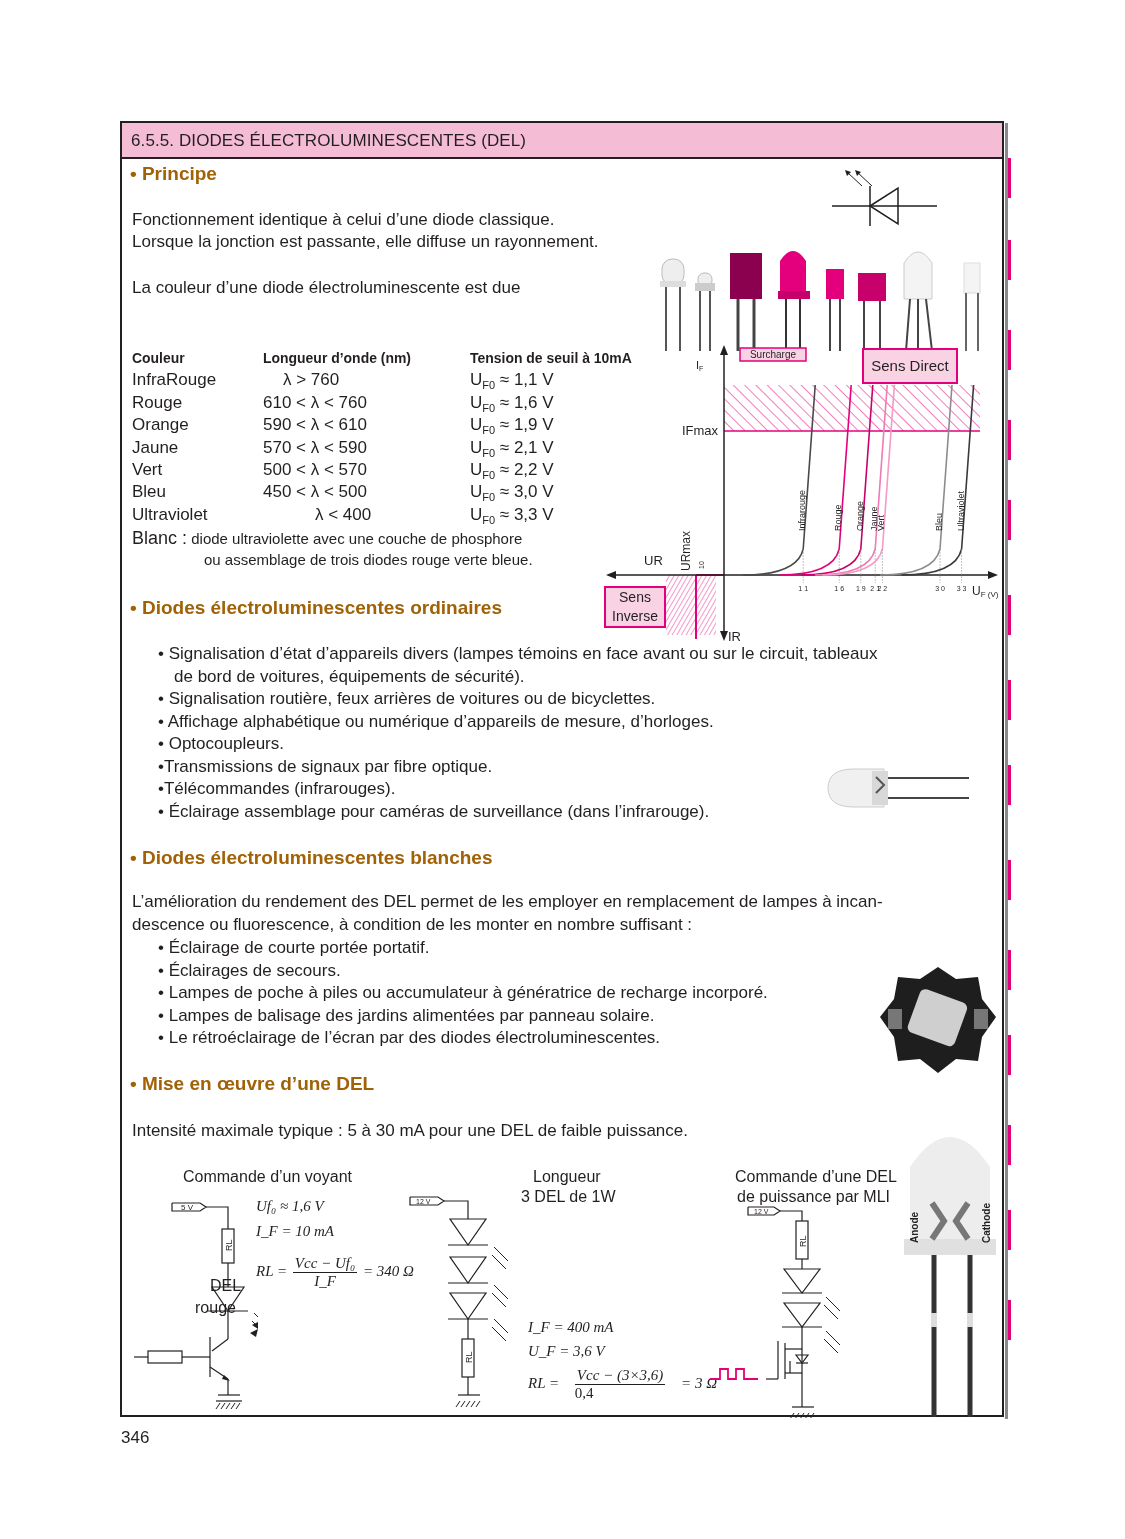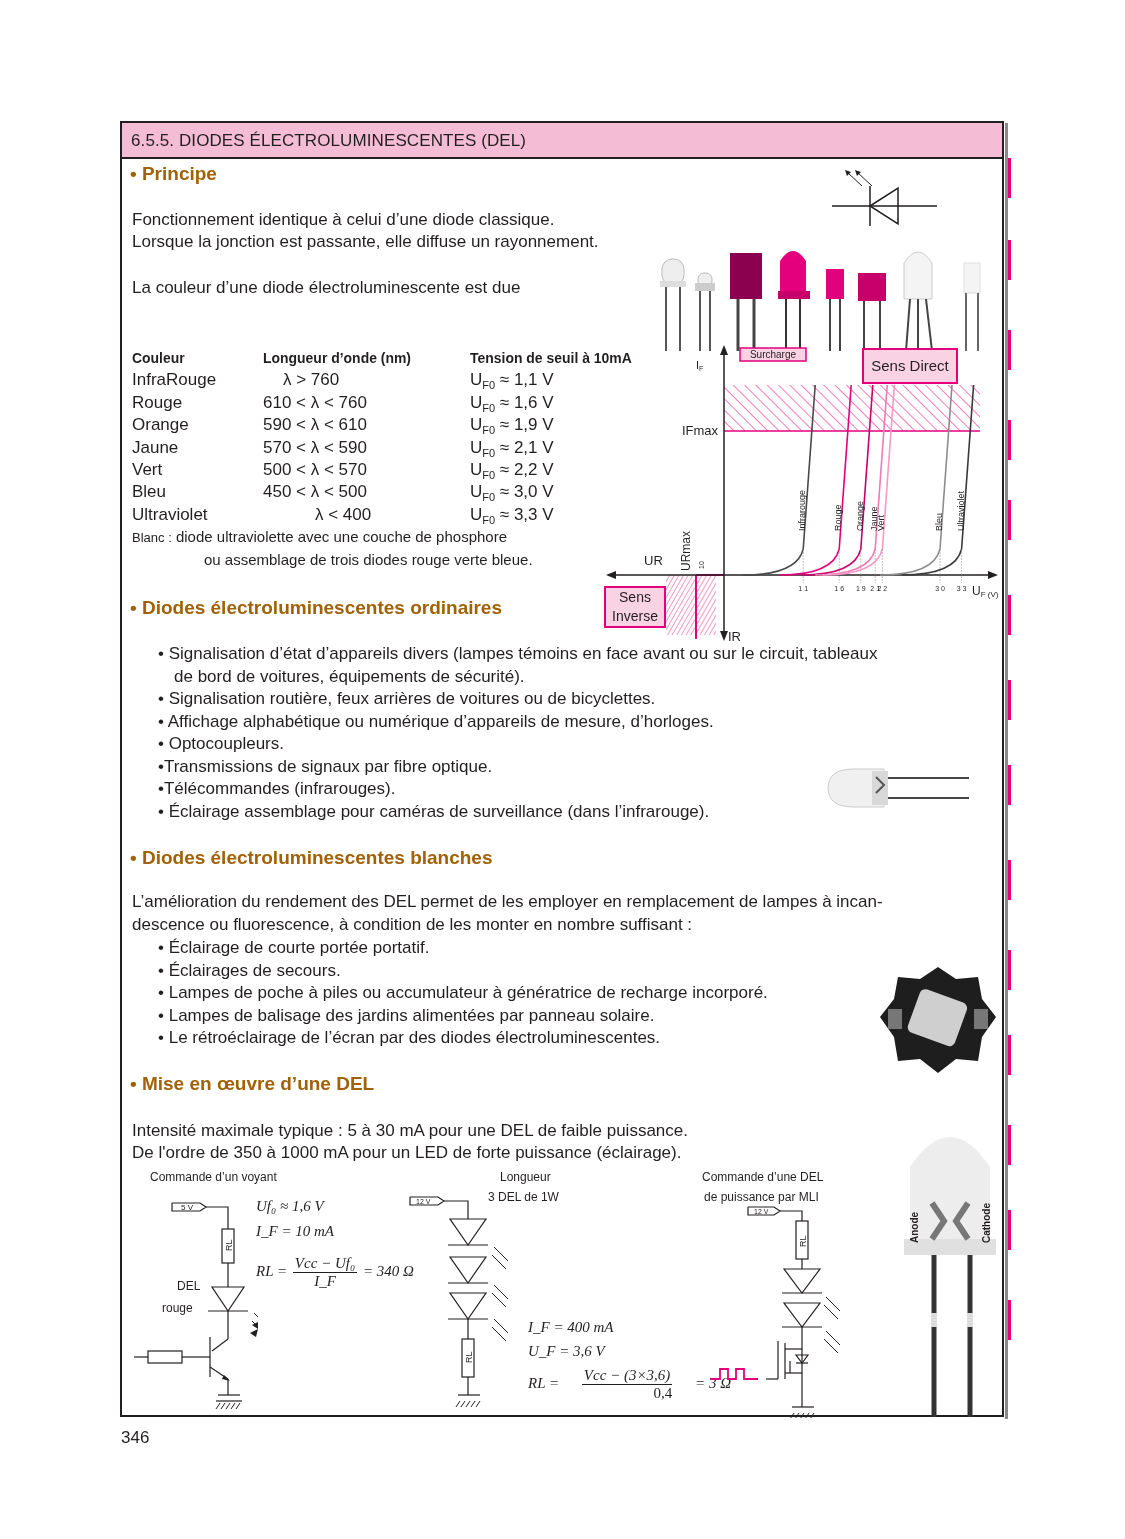--- a/index.html
+++ b/index.html
@@ -18,21 +18,21 @@
   .table { position:absolute; left:10px; top:224px; font-size:17px; line-height:22.4px; }
   .table .row { position:relative; height:22.4px; white-space:nowrap; }
   .table .c1 { position:absolute; left:0; }
   .table .c2 { position:absolute; left:131px; }
   .table .c3 { position:absolute; left:338px; }
   .table .hdr { font-weight:bold; font-size:15.5px; transform:scaleX(0.9); transform-origin:left; }
   .table sub { font-size:11px; }
   .blanc { position:absolute; left:10px; font-size:15px; white-space:nowrap; }
   .tabmark { position:absolute; left:1008px; width:3px; background:#e4007c; }
   .pageno { position:absolute; left:121px; top:1428px; font-size:17px; }
-  .small { font-size:12px; }
+  .small { font-size:16px;margin-left:33px; }
   .math { font-family:"Liberation Serif", serif; font-style:italic; font-size:15px; position:absolute; white-space:nowrap; }
 </style>
 </head>
 <body>
 
 <div class="frame-shadow"></div>
 <div class="tabmark" style="top:158px;height:40px"></div>
 <div class="tabmark" style="top:240px;height:40px"></div>
 <div class="tabmark" style="top:330px;height:40px"></div>
 <div class="tabmark" style="top:420px;height:40px"></div>
@@ -152,21 +152,21 @@
           <span class="c3"><span>U</span><sub>F0</sub><span> ≈ 3,0 V</span></span>
         </div>
         <div class="row">
           <span class="c1">Ultraviolet</span>
           <span class="c2" style="padding-left: 52px;">λ &lt; 400</span>
           <span class="c3"><span>U</span><sub>F0</sub><span> ≈ 3,3 V</span></span>
         </div>
       </div>
   </div>
   <div class="blanc" style="top:405px">
-    <span style="font-size:13px">Blanc  :</span>
+    <span style="font-size:18px">Blanc  :</span>
     <span>diode ultraviolette avec une couche de phosphore</span>
   </div>
   <div class="blanc" style="top:428px;left:82px">ou assemblage de trois diodes rouge verte bleue.</div>
 
   <svg id="graph" style="position:absolute;left:478px;top:220px" width="405" height="300">
     <defs>
       <pattern id="hatch" width="8" height="8" patternUnits="userSpaceOnUse" patternTransform="rotate(-45)">
         <line x1="0" y1="0" x2="0" y2="8" stroke="#e4007c" stroke-width="1"></line>
       </pattern>
       <pattern id="hatch2" width="4" height="4" patternUnits="userSpaceOnUse" patternTransform="rotate(30)">
@@ -274,21 +274,20 @@
 
   <svg style="position:absolute;left:756px;top:842px" width="120" height="110">
     <polygon points="60,2 78,14 100,12 104,34 118,52 104,72 100,96 78,94 60,108 42,94 20,96 16,72 2,52 16,34 20,12 42,14" fill="#1e1e1e"></polygon>
     <rect x="34" y="30" width="50" height="46" rx="6" fill="#cfcfcf" transform="rotate(20 60 54)"></rect>
     <rect x="10" y="44" width="14" height="20" fill="#777"></rect>
     <rect x="96" y="44" width="14" height="20" fill="#777"></rect>
   </svg>
 
   <div class="h2" style="left:8px;top:950px">• Mise en œuvre d’une DEL</div>
   <div class="txt" style="left:10px;top:997px">Intensité maximale typique : 5 à 30 mA pour une DEL de faible puissance.</div>
-  <div class="txt" style="left:10px;top:1019px">De l'ordre de 350 à 1000 mA pour un LED de forte puissance (éclairage).</div>
 
   <div class="txt small" style="left:28px;top:1043px">Commande d’un voyant</div>
   <svg style="position:absolute;left:6px;top:1066px" width="130" height="230">
     <g stroke="#231f20" fill="none" stroke-width="1.2">
       <polyline points="44,14 72,14 78,18 72,22 44,22 44,14"></polyline>
       <polyline points="78,18 100,18 100,40"></polyline>
       <rect x="94" y="40" width="12" height="34"></rect>
       <line x1="100" y1="74" x2="100" y2="98"></line>
       <polygon points="84,98 116,98 100,122"></polygon>
       <line x1="80" y1="122" x2="120" y2="122"></line>
@@ -365,21 +364,21 @@
         <line x1="73" y1="212" x2="69" y2="218"></line>
         <line x1="78" y1="212" x2="74" y2="218"></line>
       </g>
     <text x="14" y="15" font-size="7" fill="#231f20">12 V</text>
     <text x="70" y="174" font-size="9" fill="#231f20" transform="rotate(-90 70 174)">RL</text>
   </svg>
   <div class="math" style="left:406px;top:1196px">I_F = 400 mA</div>
   <div class="math" style="left:406px;top:1220px">U_F = 3,6 V</div>
   <div class="math" style="left:406px;top:1244px">
     <span>RL =</span>
-    <span style="display:inline-block;vertical-align:middle;text-align:right;margin:0 19px">
+    <span style="display:inline-block;vertical-align:middle;text-align:left;margin:0 12px">
       <span style="display:block;border-bottom:1px solid #231f20;padding:0 2px">Vcc − (3×3,6)</span>
       <span style="display:block;font-style:normal">0,4</span>
     </span>
     <span>= 3 Ω</span>
   </div>
 
   <div class="txt small" style="left:580px;top:1043px">Commande d’une DEL</div>
   <div class="txt small" style="left:582px;top:1063px">de puissance par MLI</div>
   <svg style="position:absolute;left:588px;top:1080px" width="150" height="215">
     <g stroke="#231f20" fill="none" stroke-width="1.2">

